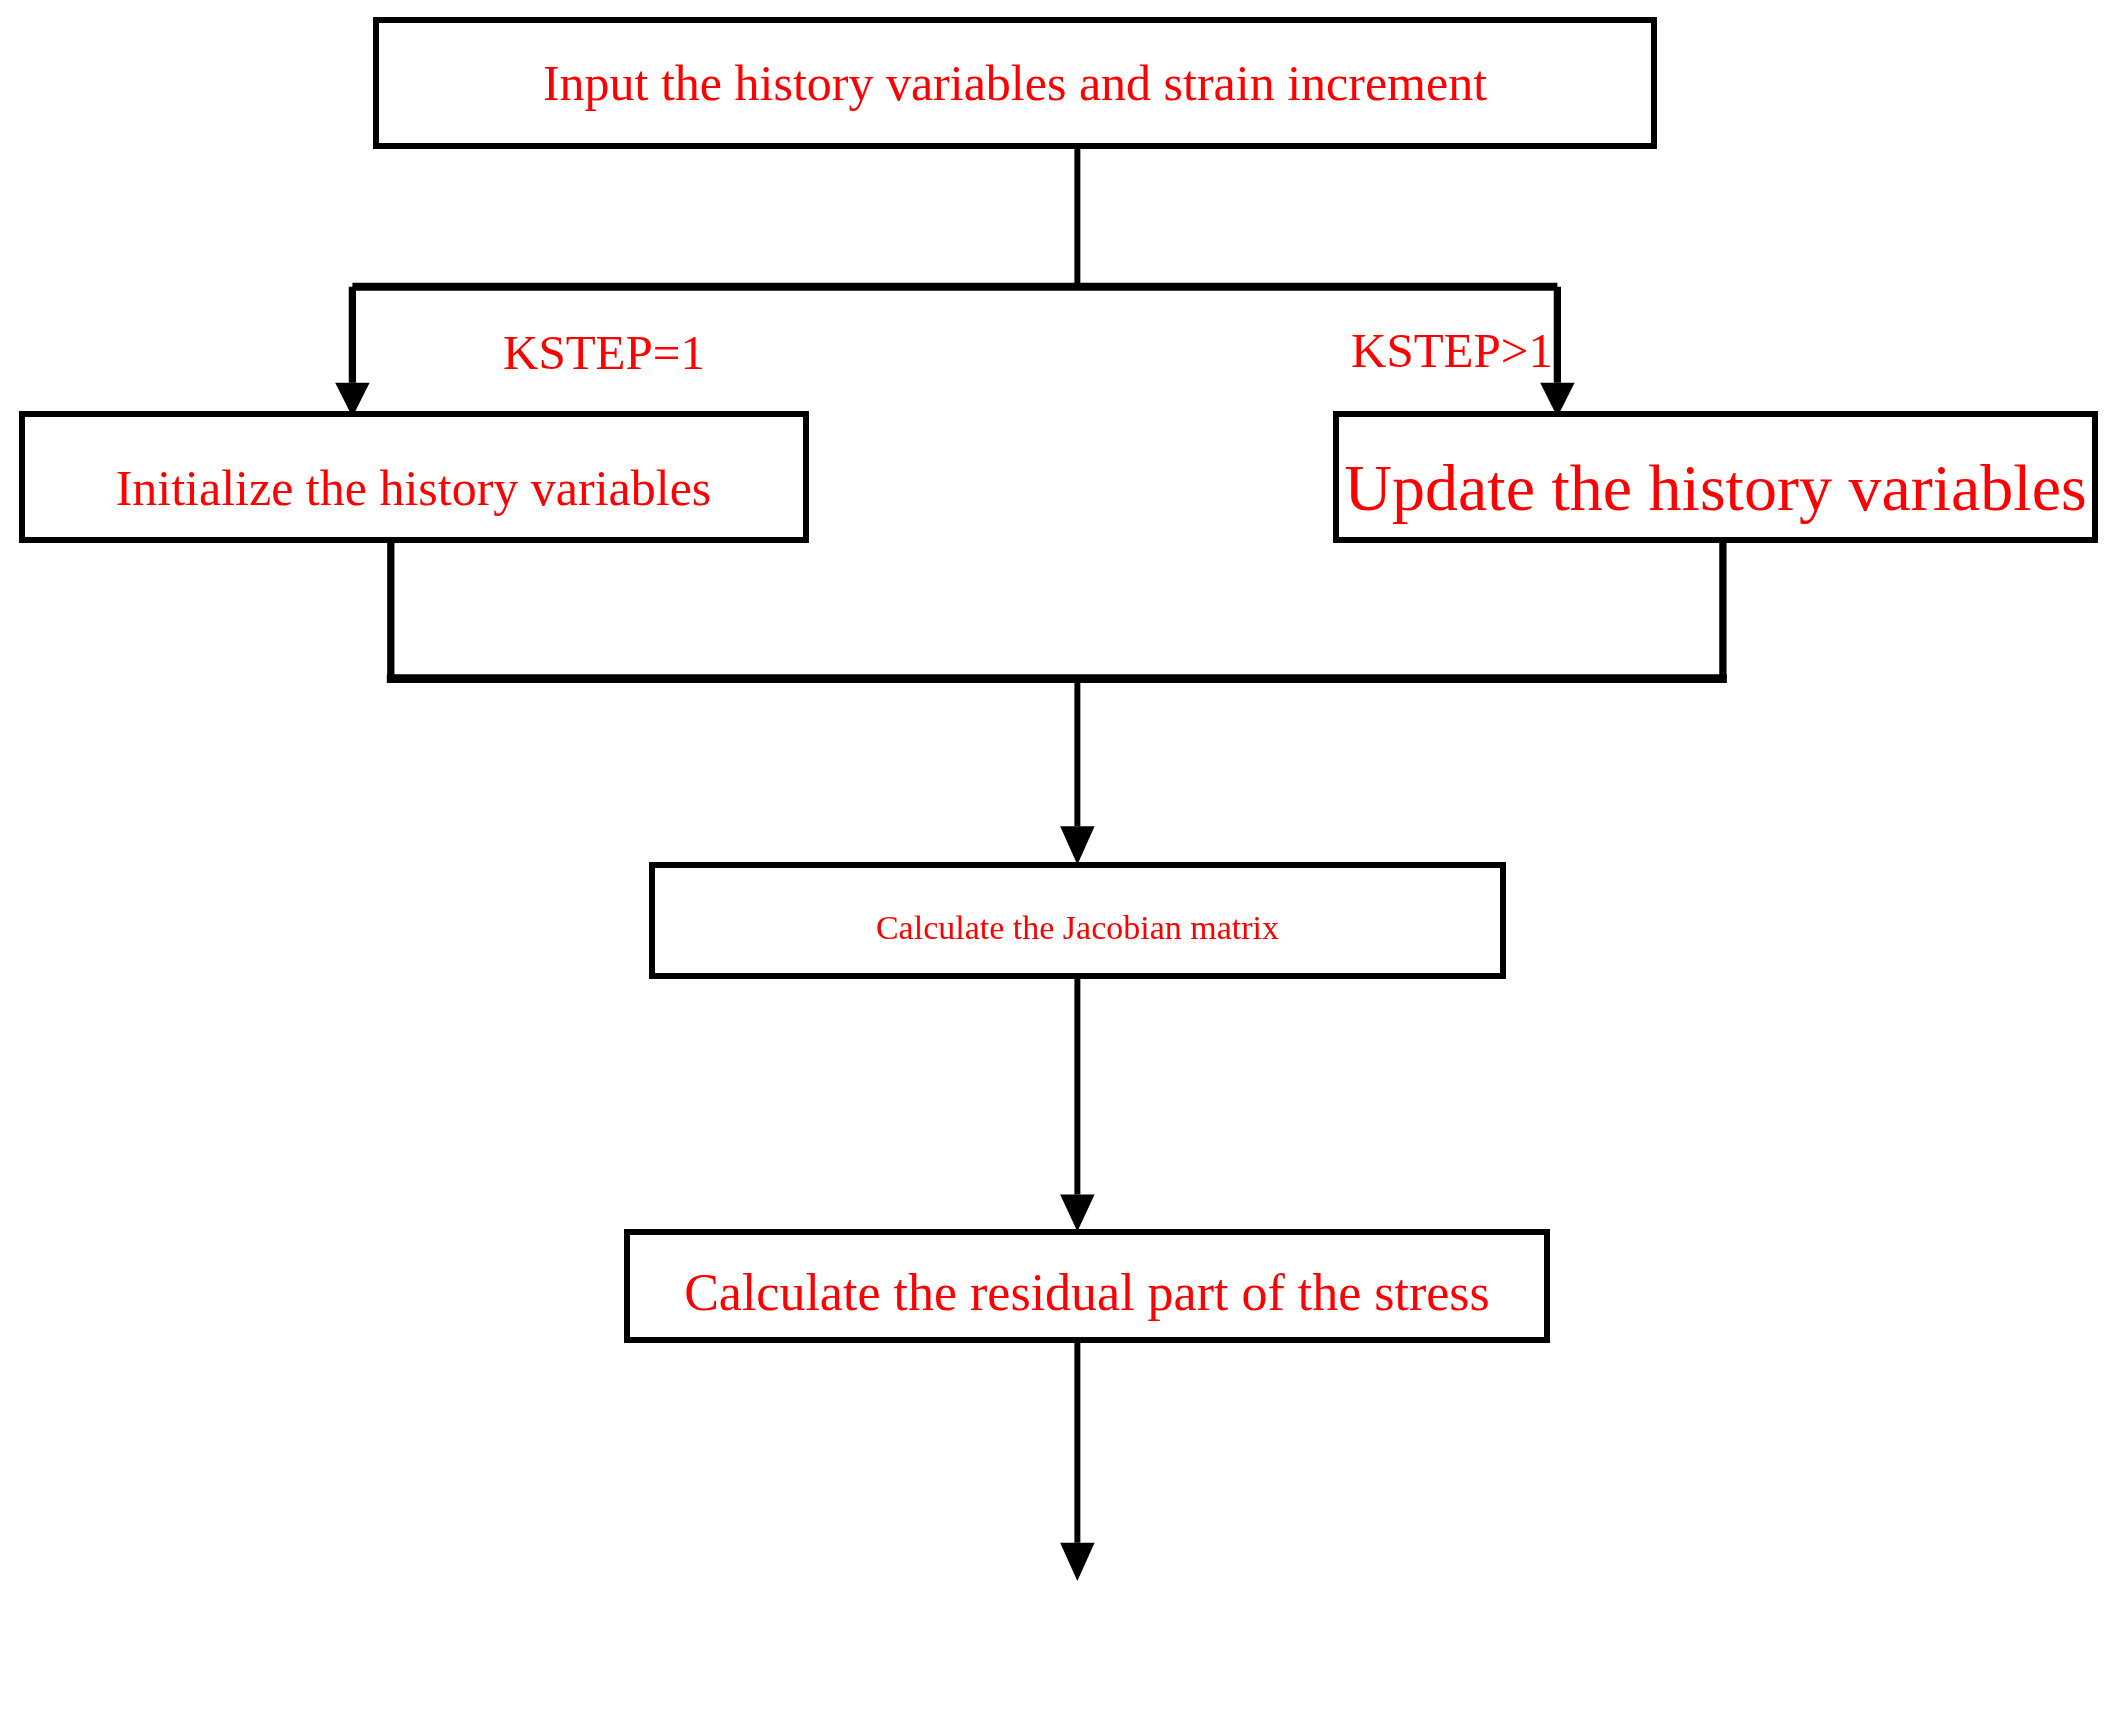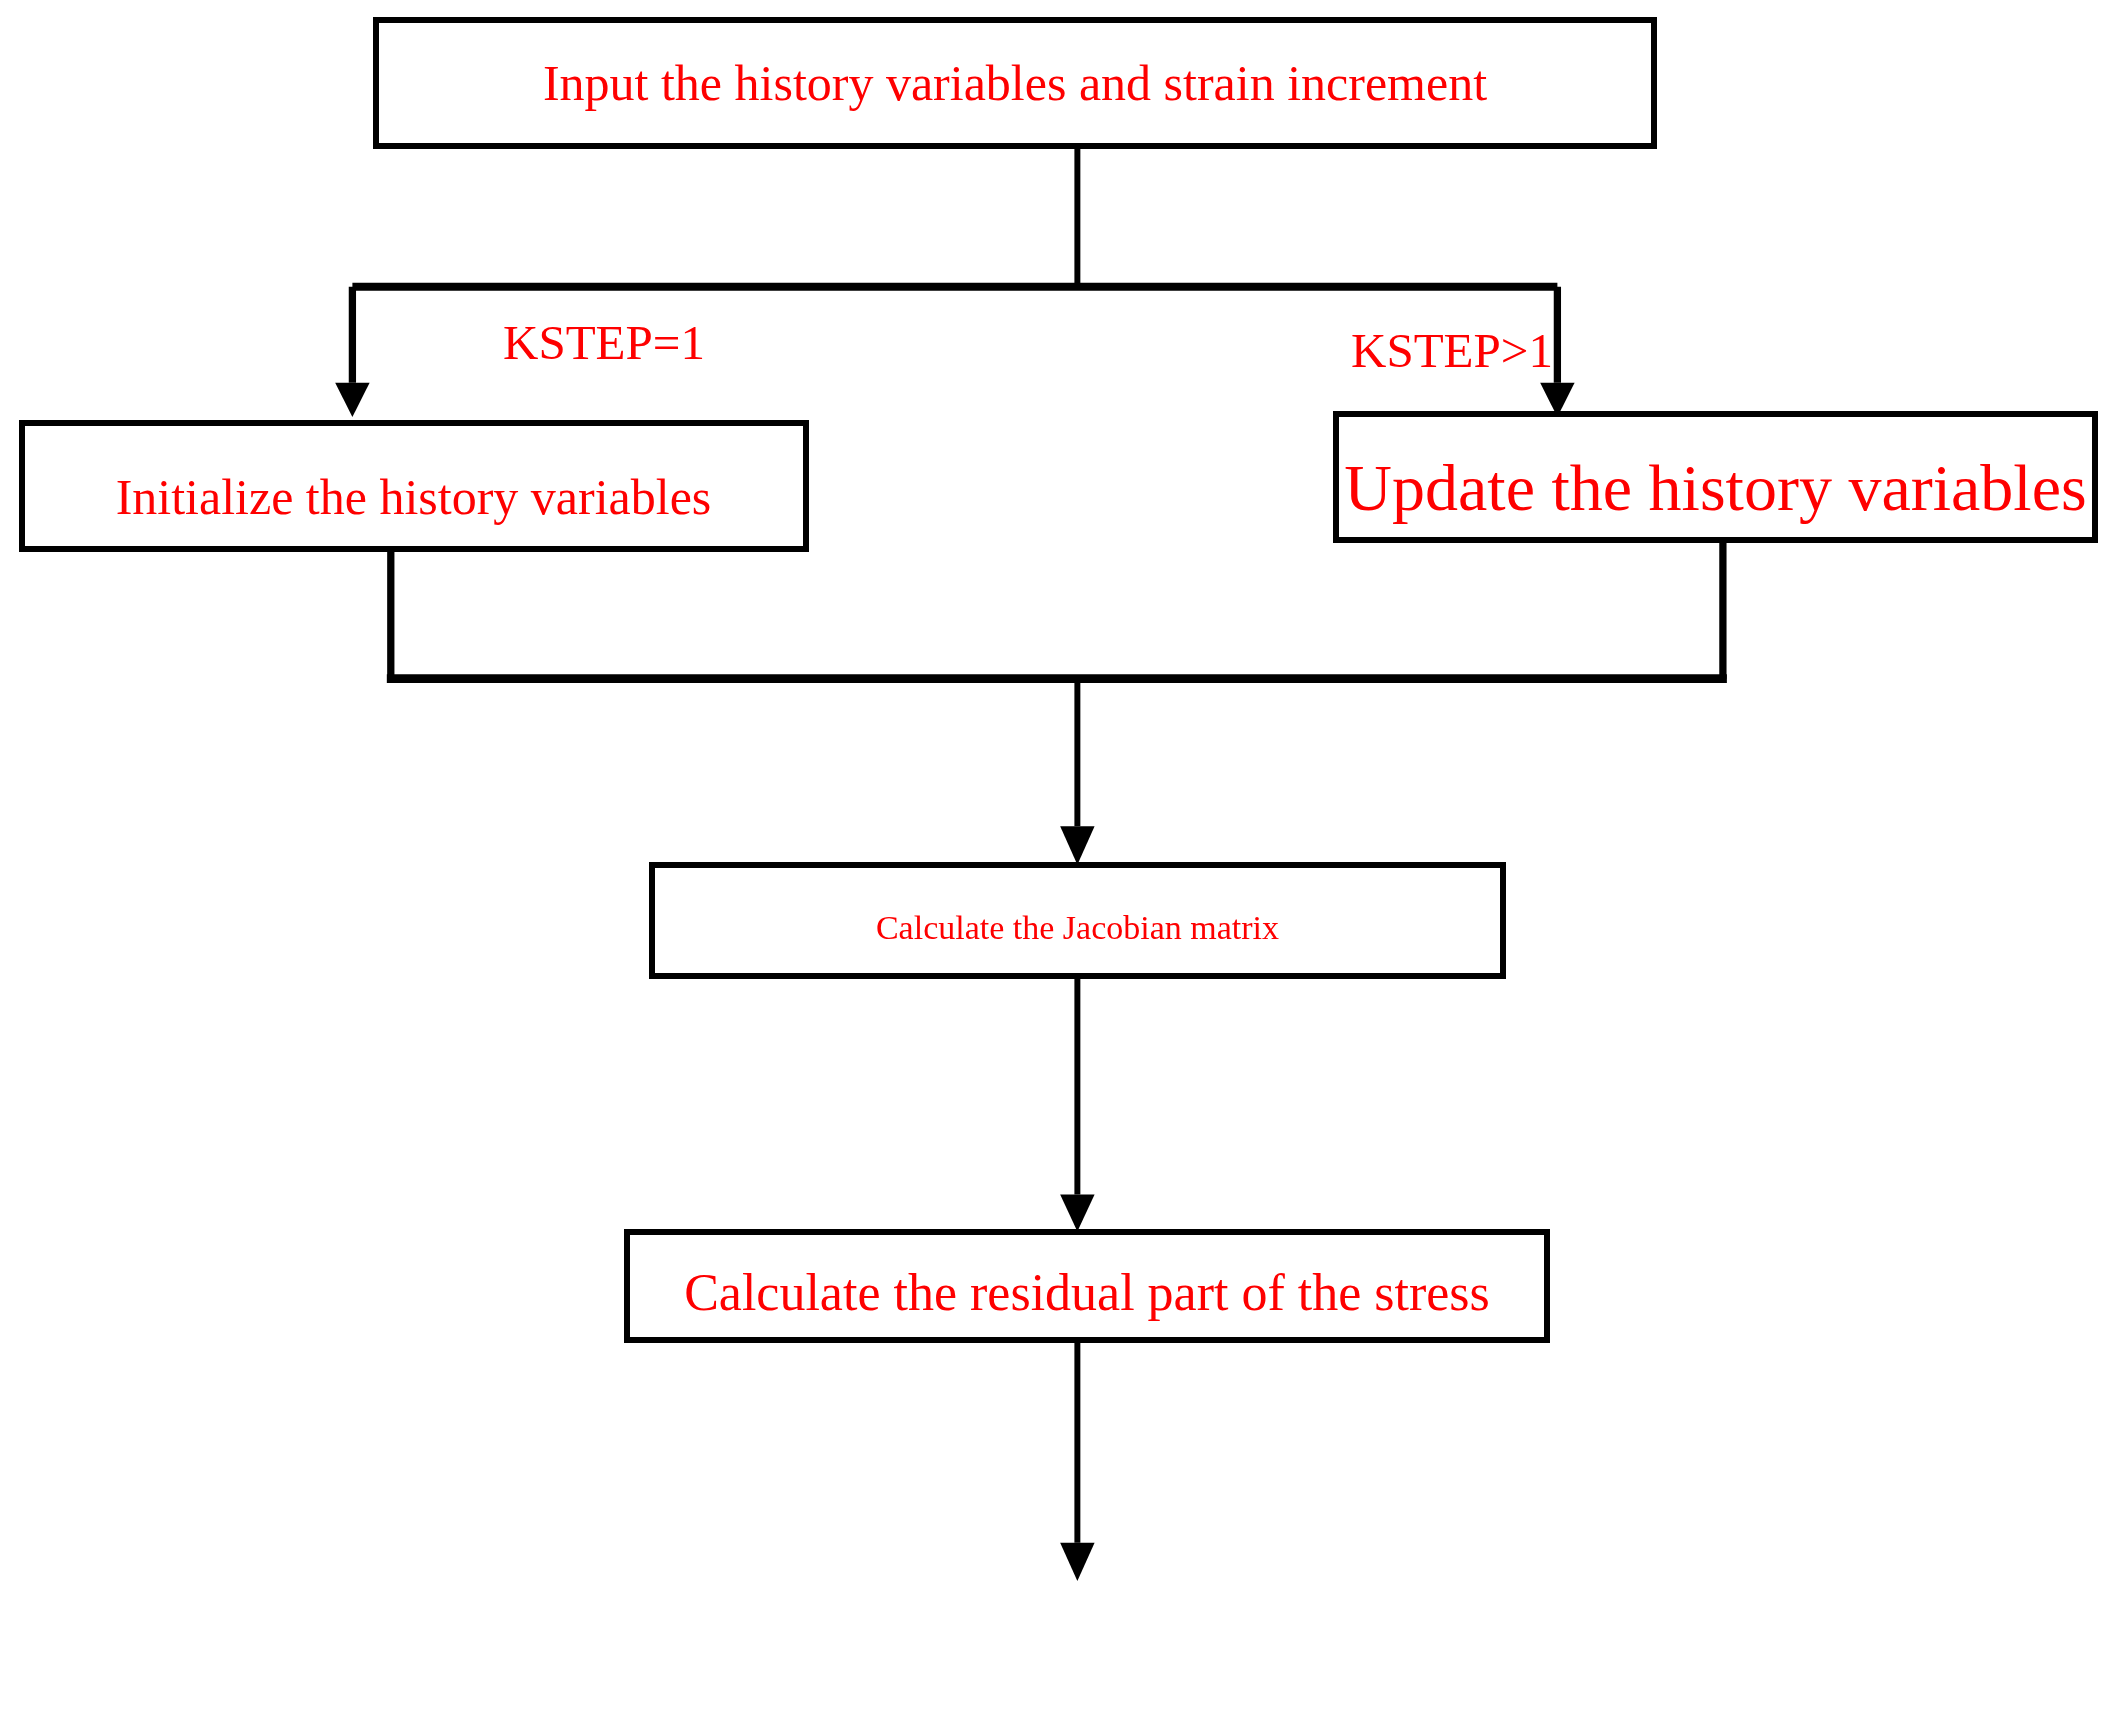--- a/index.html
+++ b/index.html
@@ -40,21 +40,21 @@
     color: #fe0000;
     font-family: "Liberation Serif", "DejaVu Serif", serif;
     font-weight: 400;
     white-space: nowrap;
     line-height: 1;
   }
   
   #node-input      { left: 373px;  top: 16.6px;   width: 1284px; height: 132px; }
   #node-input .node-label      { font-size: 50px; }
 
-  #node-initialize { left: 18.5px;   top: 420px;  width: 790px; height: 132px; }
+  #node-initialize { left: 18.5px;   top: 411px;  width: 790px; height: 132px; }
   #node-initialize .node-label { font-size: 50px; margin-top: 22.5px; }
 
   #node-update     { left: 1333px; top: 411px;  width: 765px; height: 132px; }
   #node-update .node-label     { font-size: 66px; margin-top: 22.5px; }
 
   #node-jacobian   { left: 649px;  top: 862px; width: 857px; height: 117px; }
   #node-jacobian .node-label   { font-size: 34px; margin-top: 14.6px; }
 
   #node-residual   { left: 624px;  top: 1229px; width: 926px; height: 114px; }
   #node-residual .node-label   { font-size: 52px; margin-top: 13.2px; }
@@ -63,21 +63,21 @@
   #node-stress .node-label     { font-size: 50px; margin-top: 20px; }
 
   .edge-label {
     position: absolute;
     color: #fe0000;
     font-family: "Liberation Serif", "DejaVu Serif", serif;
     font-size: 49px;
     white-space: nowrap;
     z-index: 3;
   }
-  #label-kstep-eq { left: 503px;  top: 314px; }
+  #label-kstep-eq { left: 503px;  top: 324px; }
   #label-kstep-gt { left: 1351px; top: 322px; }
 </style>
 </head>
 <body>
 
 <div id="canvas">
 
   <svg id="wires" viewBox="0 0 3200 2616" width="2119" height="1732" xmlns="http://www.w3.org/2000/svg">
     <defs>
       <marker id="arrow" viewBox="0 0 12 14" refX="6" refY="13" markerWidth="12" markerHeight="14" orient="auto-start-reverse" markerUnits="userSpaceOnUse">

